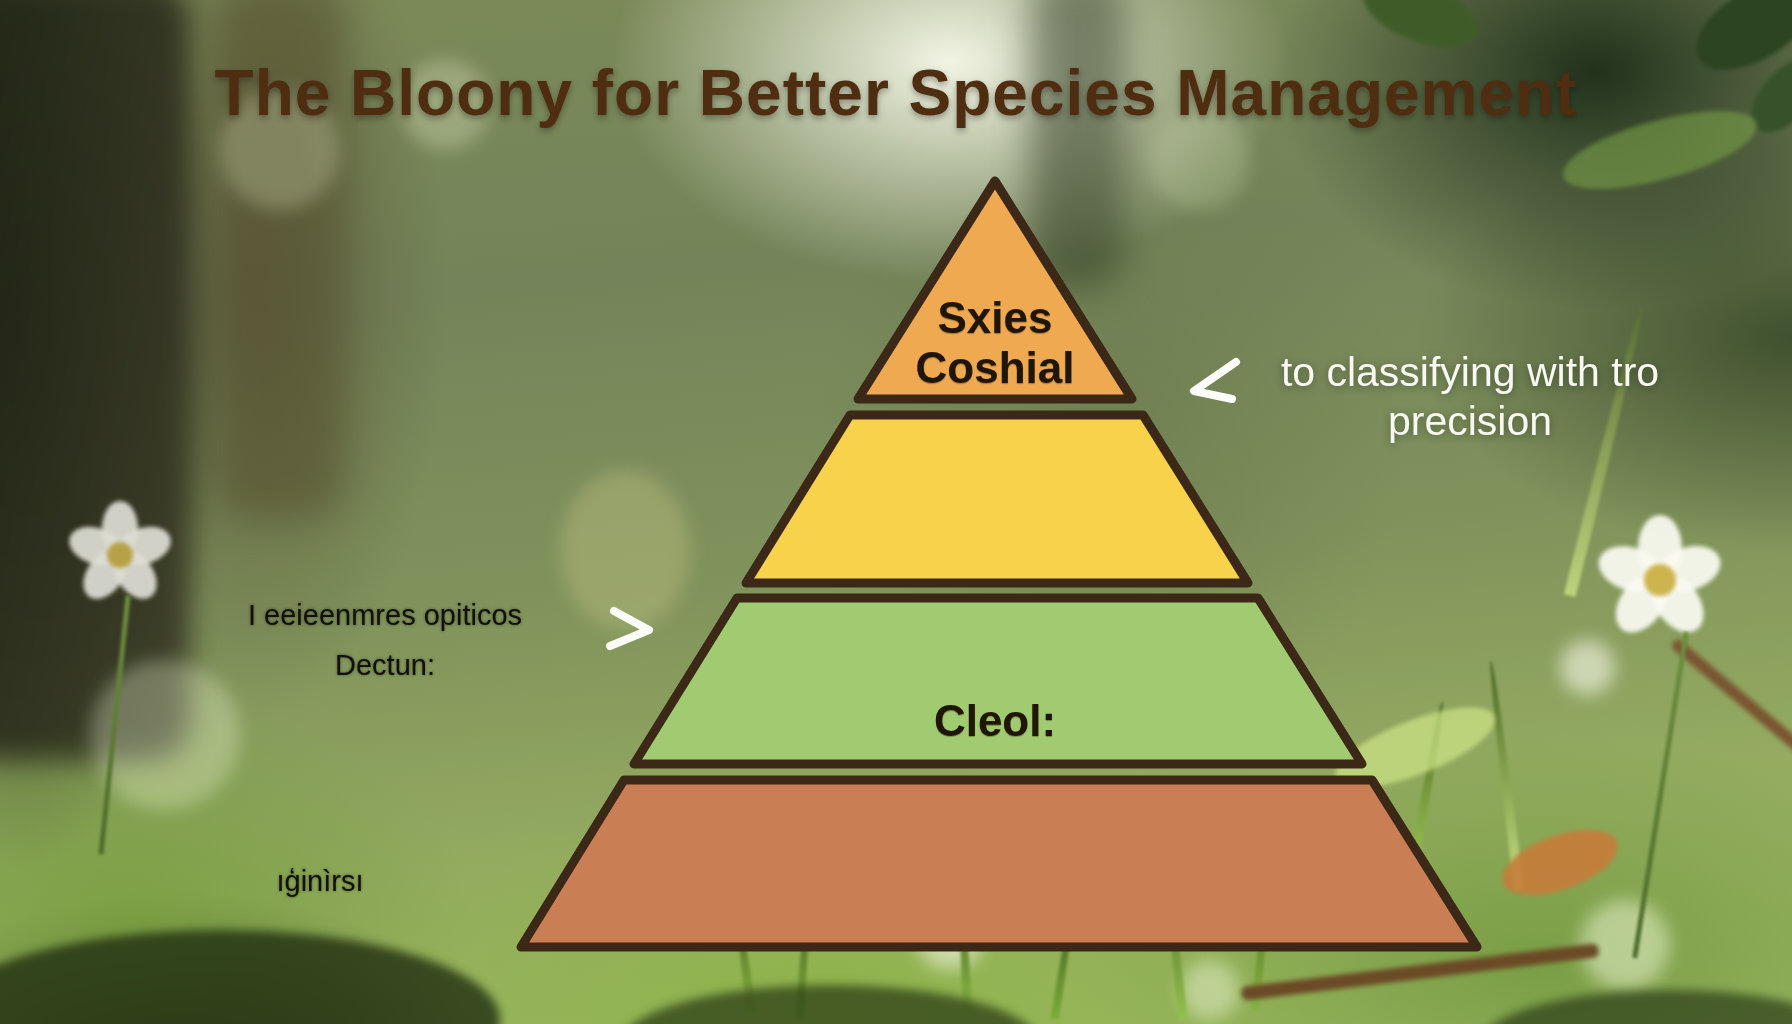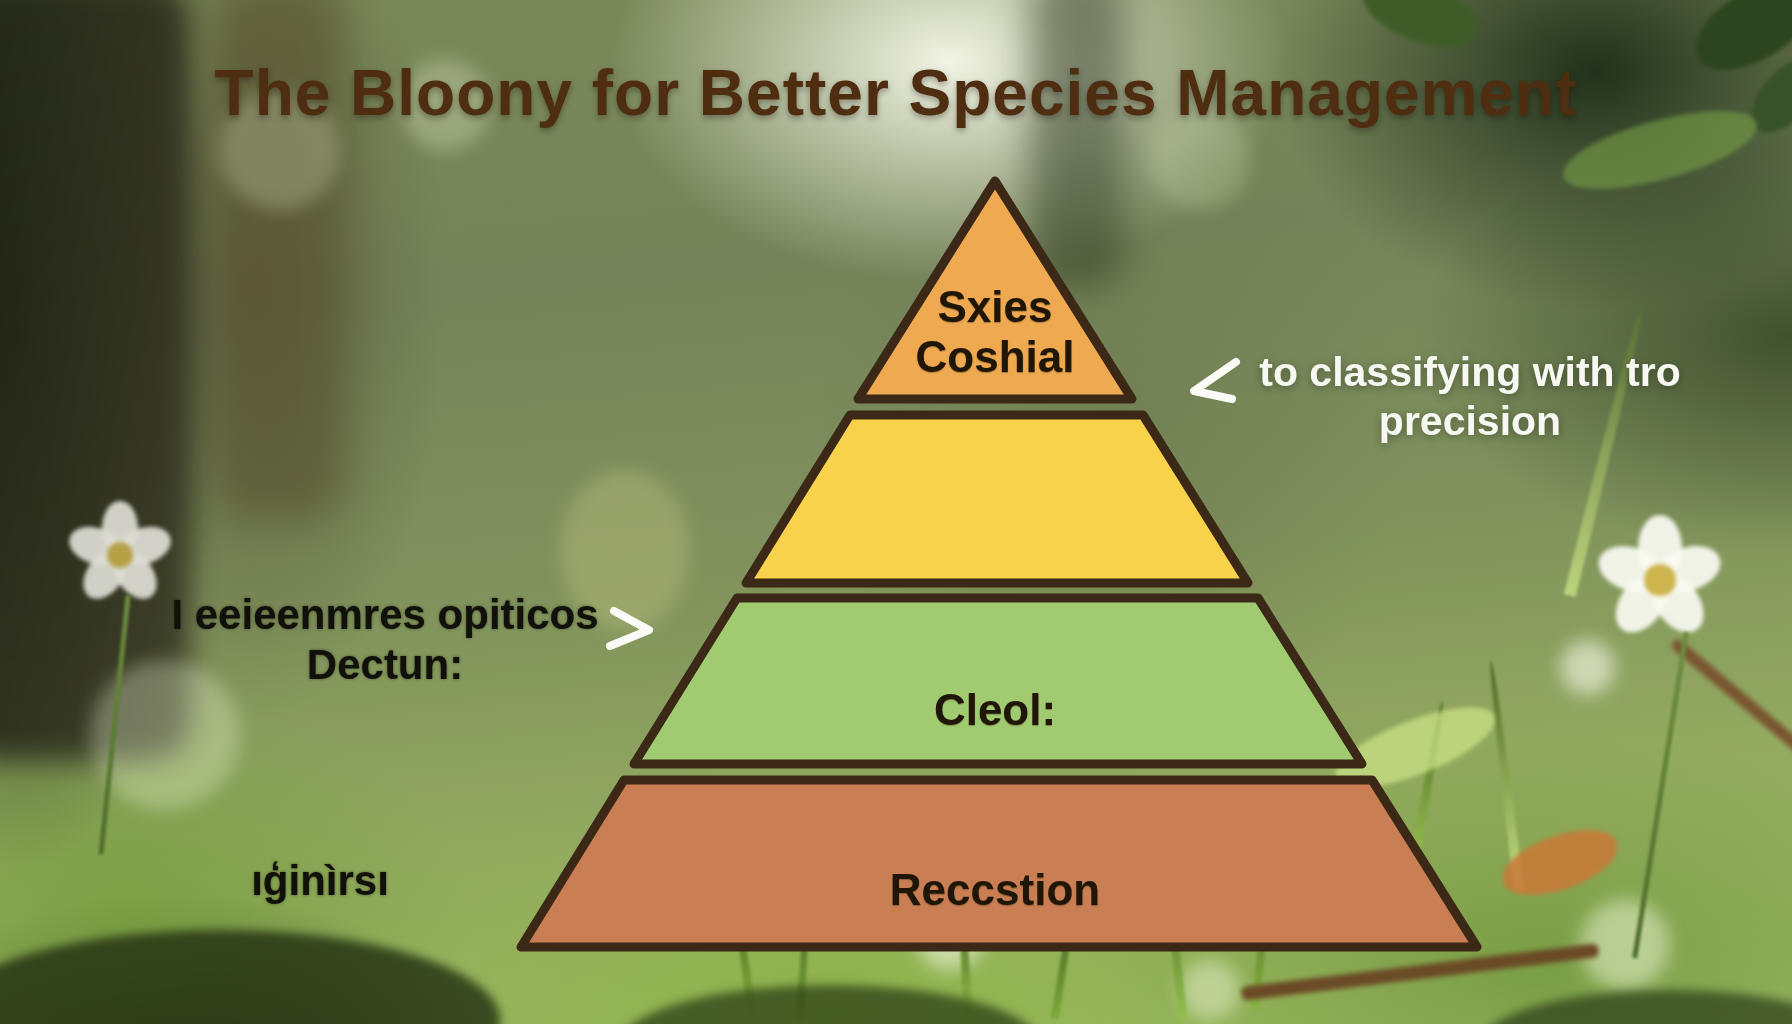--- a/index.html
+++ b/index.html
@@ -45,24 +45,25 @@
     font-size:64px;font-weight:800;letter-spacing:1px;color:#4e2d11;
     text-shadow:0 3px 6px rgba(20,10,0,.35);
   }
   
   svg.pyr{position:absolute;left:0;top:0;}
   svg.pyr polygon{stroke-width:9;stroke-linejoin:round;}
   .tier-label{
     position:absolute;width:560px;text-align:center;
     font-size:44px;line-height:50px;font-weight:800;color:#201607;
     text-shadow:0 1px 1px rgba(60,40,10,.4);
+    margin-top:11px;
   }
   
-  .ann{position:absolute;text-align:center;font-weight:700;}
-  .ann-dark{color:#12100a;font-size:42px;line-height:50px;text-shadow:0 0 3px rgba(25,25,12,.55);}
+  .ann{position:absolute;text-align:center;font-weight:400;}
+  .ann-dark{color:#12100a;font-size:29px;line-height:50px;text-shadow:0 0 3px rgba(25,25,12,.55);}
   .ann-light{color:#f7f8f2;font-size:41px;line-height:49px;text-shadow:0 2px 8px rgba(0,0,0,.35);}
 </style>
 </head>
 <body>
 
 <div class="bg"></div>
 <div class="trunk t1"></div>
 <div class="trunk t2"></div>
 <div class="trunk t3"></div>
 
@@ -136,21 +137,20 @@
 </div>
 <div class="tier-label" style="left:715px;top:455px;">
   <br>
 </div>
 <div class="tier-label" style="left:715px;top:635px;">
   <br>
   <span>Cleol:</span>
 </div>
 <div class="tier-label" style="left:715px;top:815px;">
   <br>
-  <span>Reccstion</span>
 </div>
 
 <div class="ann ann-dark" style="left:135px;top:590px;width:500px;">
   <span>I eeieenmres opiticos</span><br>
   <span>Dectun:</span>
 </div>
 <div class="ann ann-dark" style="left:100px;top:806px;width:440px;">
   <br>
   <span>ıģinìrsı</span>
 </div>

